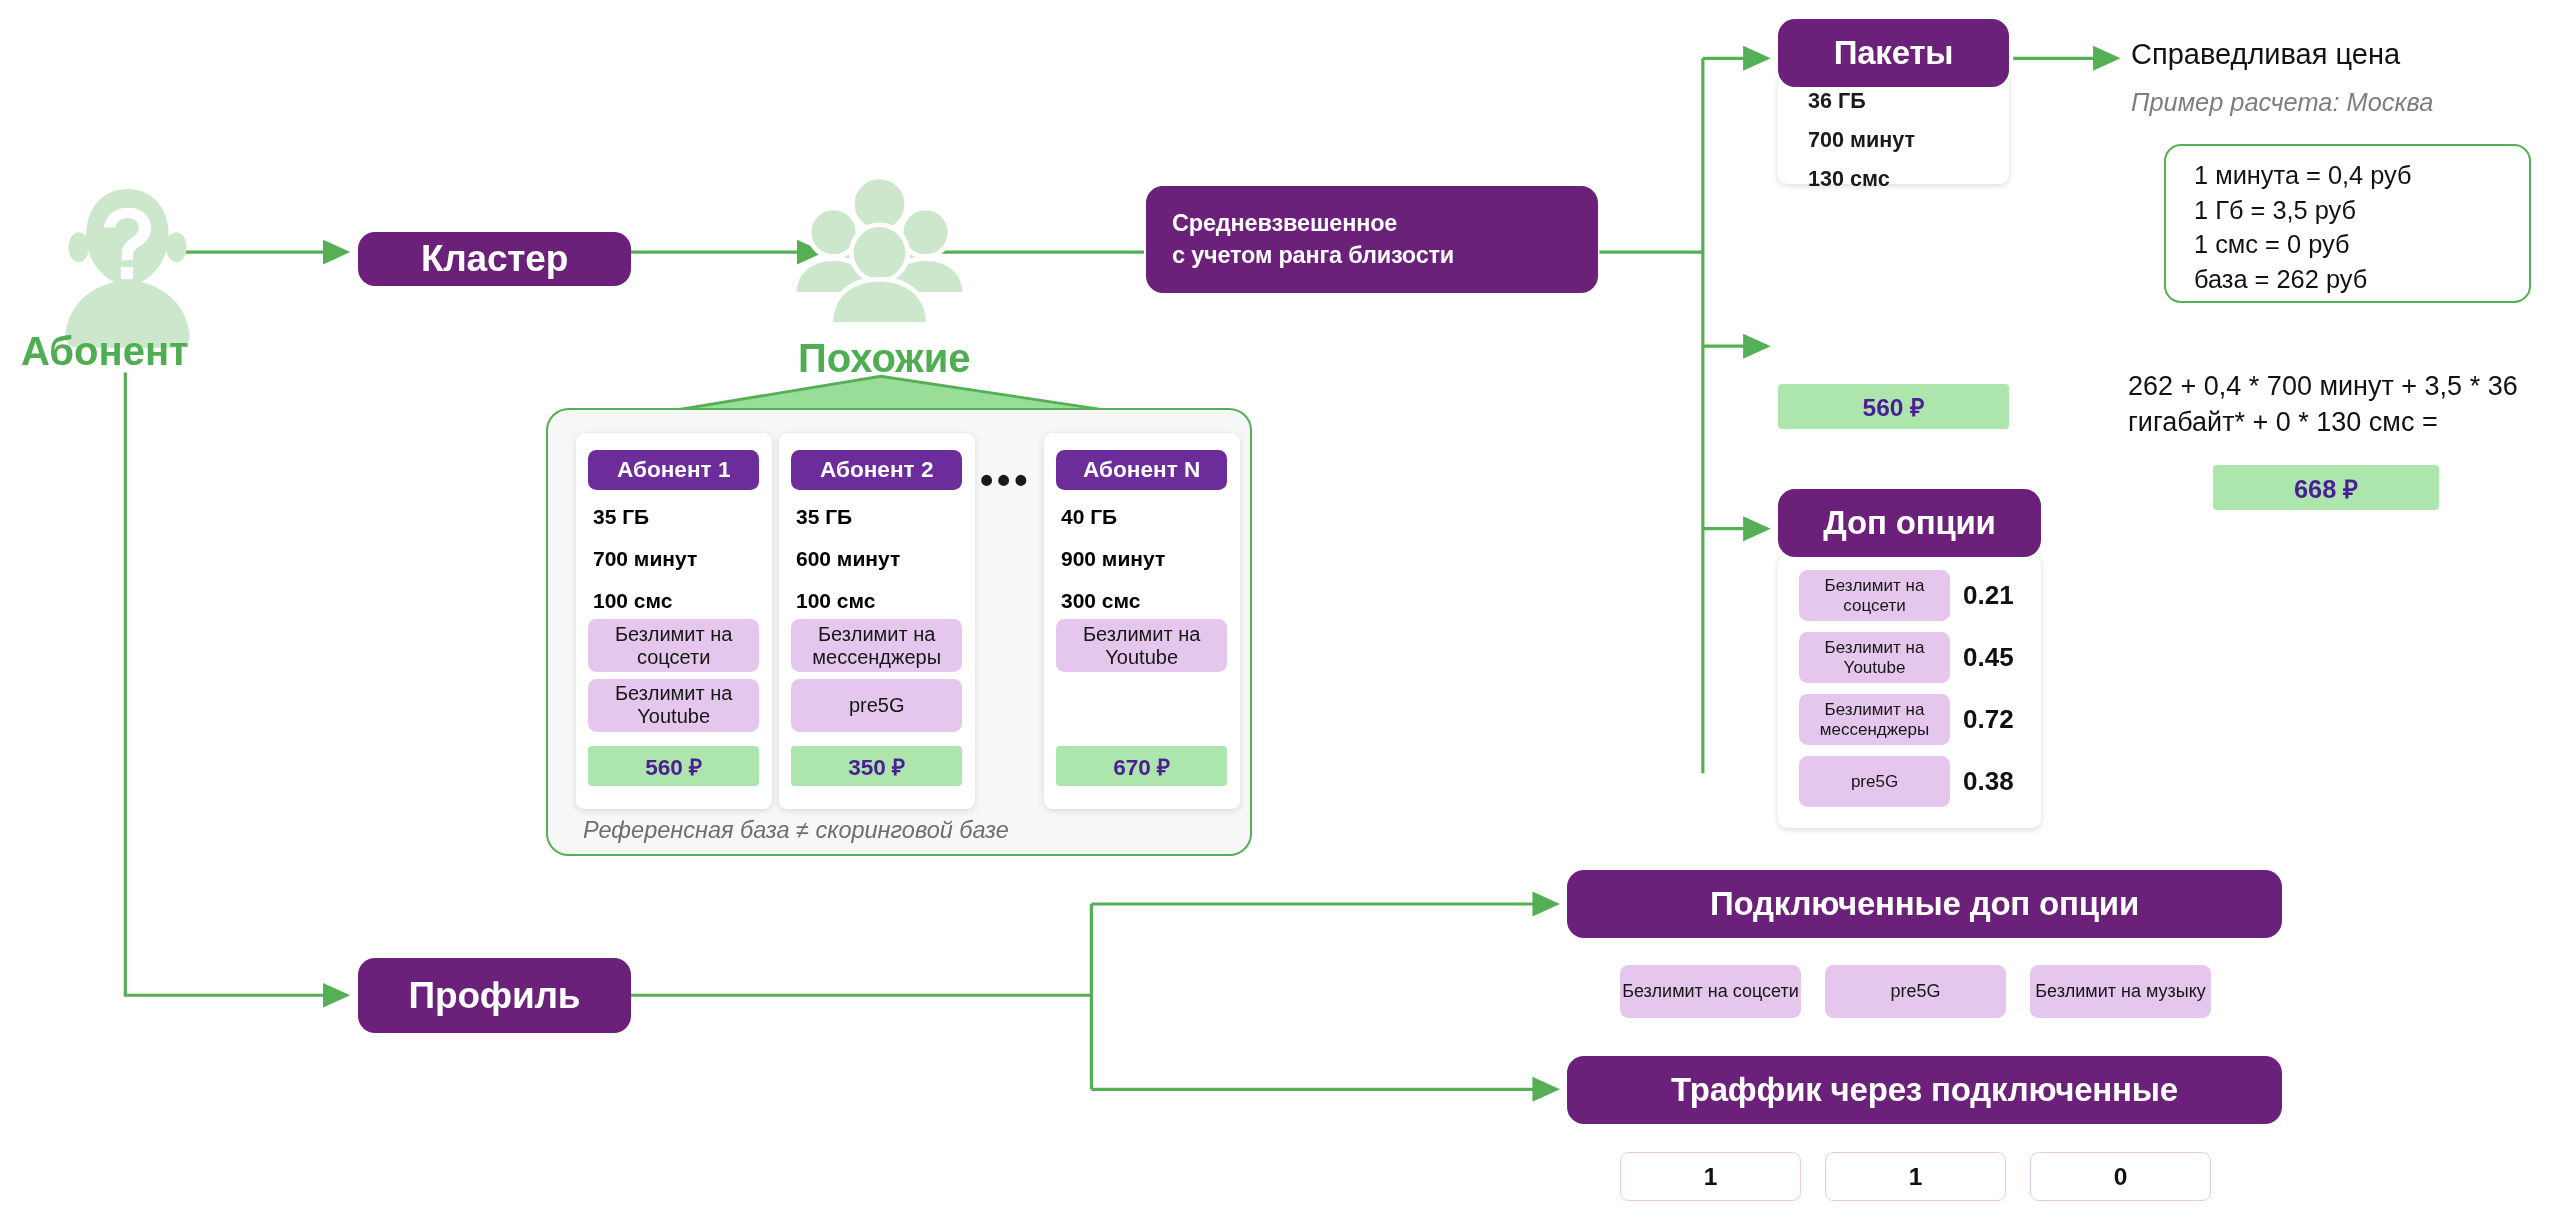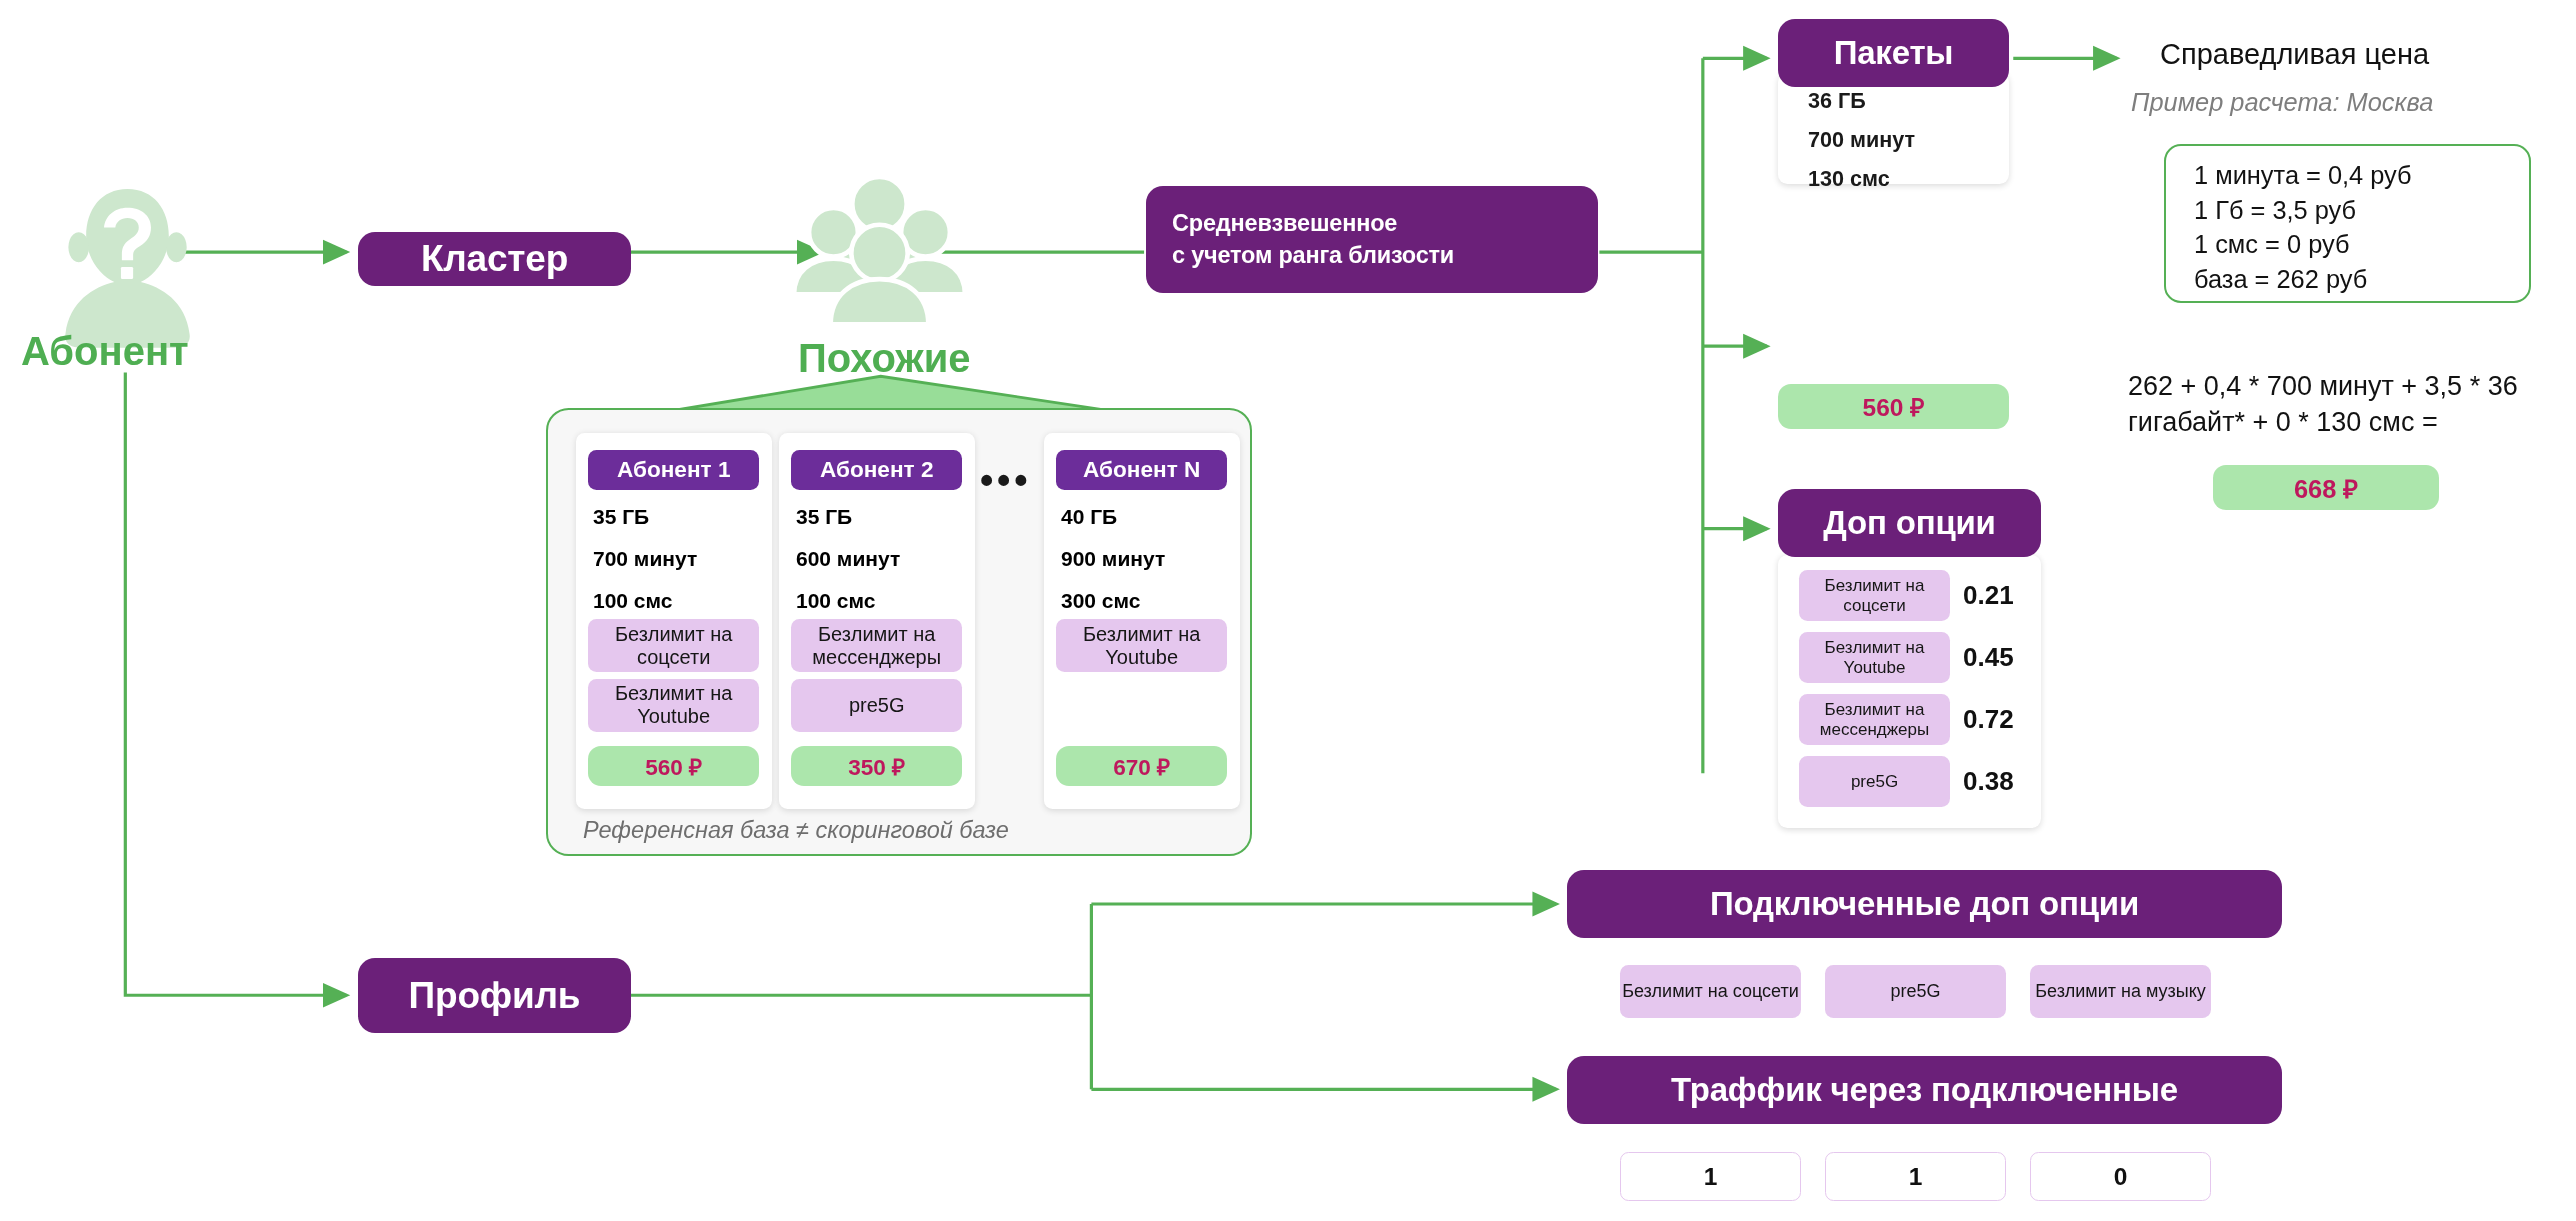--- a/index.html
+++ b/index.html
@@ -51,22 +51,22 @@
     border-radius: 8.5px;
     color: #161616;
     text-align: center;
     display: flex;
     align-items: center;
     justify-content: center;
     line-height: 1.15;
   }
   .pricepill {
     background: #ACE6AC;
-    border-radius: 13px;
-    color: #be185d;
+    border-radius: 4px;
+    color: #4c1d95;
     font-weight: bold;
     display: flex;
     align-items: center;
     justify-content: center;
   }
   .greenlabel {
     position: absolute;
     color: #4FAE52;
     font-weight: bold;
     z-index: 4;
@@ -166,21 +166,21 @@
     left: 21px;
     width: 226px; height: 55px;
     display: flex; align-items: center; gap: 13px;
   }
   .addon-row .tag { width: 151px; height: 51px; font-size: 17px; padding: 0 3.8px; }
   .addon-row .val { font-size: 26px; font-weight: bold; color: #111; }
 
   
   #fair-title {
     position: absolute; left: 2131px; top: 38px;
-    font-size: 29px; color: #121212; z-index: 4; margin-left: 29px;
+    font-size: 29px; color: #121212; z-index: 4;
   }
   #fair-sub {
     position: absolute; left: 2131px; top: 88px;
     font-size: 25.4px; font-style: italic; color: #7E7E7E; z-index: 4;
   }
   #rate-card {
     position: absolute; left: 2164px; top: 144px;
     width: 367px; height: 159px;
     border: 2.8px solid #55B055; border-radius: 17px;
     background: #ffffff; z-index: 3;

